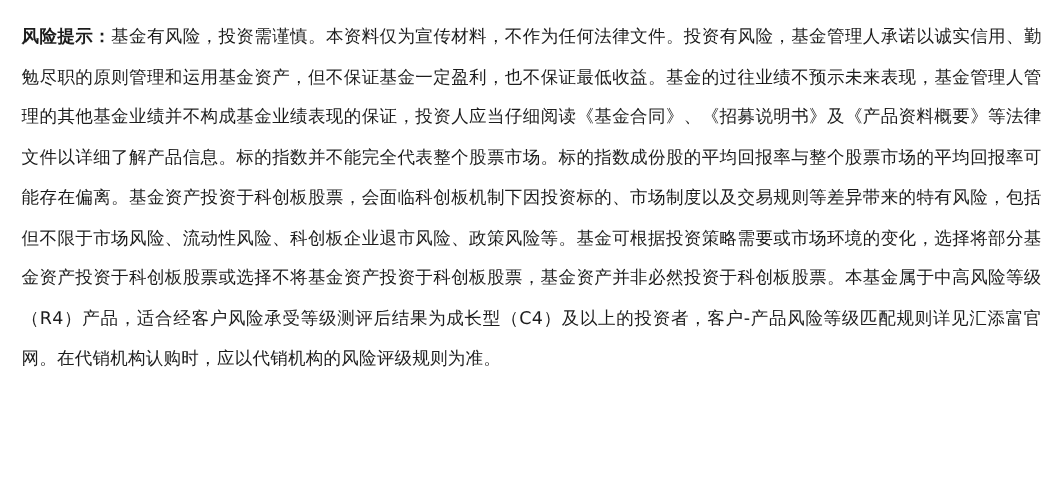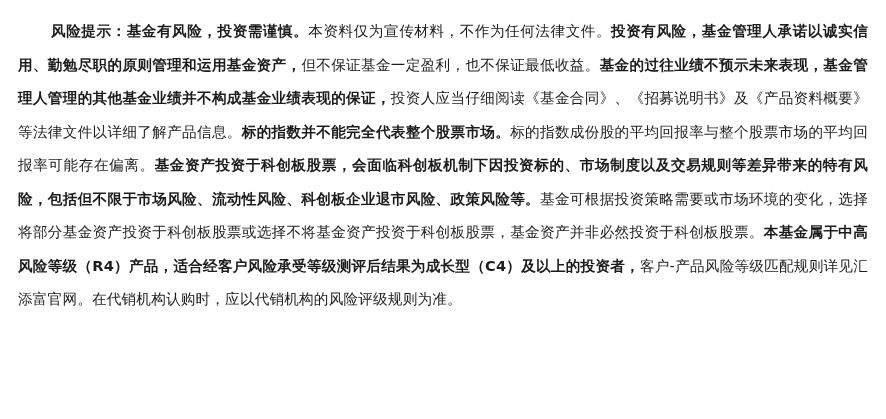--- a/index.html
+++ b/index.html
@@ -24,24 +24,23 @@
     font-size: 14.6px;
     line-height: 33.5px;
     text-align: justify;
     text-justify: inter-ideograph;
     letter-spacing: 0.2px;
     color: #1c1c1c;
     margin: 0;
   }
   .disclaimer .lead {
     font-weight: bold;
-    margin-left: 33px;
   }
   .disclaimer .em {
-    font-weight: bold;
+    font-weight: normal;
   }
 </style>
 </head>
 <body>
 
 <div class="page">
   <p class="disclaimer"><span class="lead">风险提示：</span><span class="em">基金有风险，投资需谨慎。</span><span class="">本资料仅为宣传材料，不作为任何法律文件。</span><span class="em">投资有风险，基金管理人承诺以诚实信用、勤勉尽职的原则管理和运用基金资产，</span><span class="">但不保证基金一定盈利，也不保证最低收益。</span><span class="em">基金的过往业绩不预示未来表现，基金管理人管理的其他基金业绩并不构成基金业绩表现的保证，</span><span class="">投资人应当仔细阅读《基金合同》、《招募说明书》及《产品资料概要》等法律文件以详细了解产品信息。</span><span class="em">标的指数并不能完全代表整个股票市场。</span><span class="">标的指数成份股的平均回报率与整个股票市场的平均回报率可能存在偏离。</span><span class="em">基金资产投资于科创板股票，会面临科创板机制下因投资标的、市场制度以及交易规则等差异带来的特有风险，包括但不限于市场风险、流动性风险、科创板企业退市风险、政策风险等。</span><span class="">基金可根据投资策略需要或市场环境的变化，选择将部分基金资产投资于科创板股票或选择不将基金资产投资于科创板股票，基金资产并非必然投资于科创板股票。</span><span class="em">本基金属于中高风险等级（R4）产品，适合经客户风险承受等级测评后结果为成长型（C4）及以上的投资者，</span><span class="">客户-产品风险等级匹配规则详见汇添富官网。在代销机构认购时，应以代销机构的风险评级规则为准。</span></p>
 </div>
 
 </body></html>

